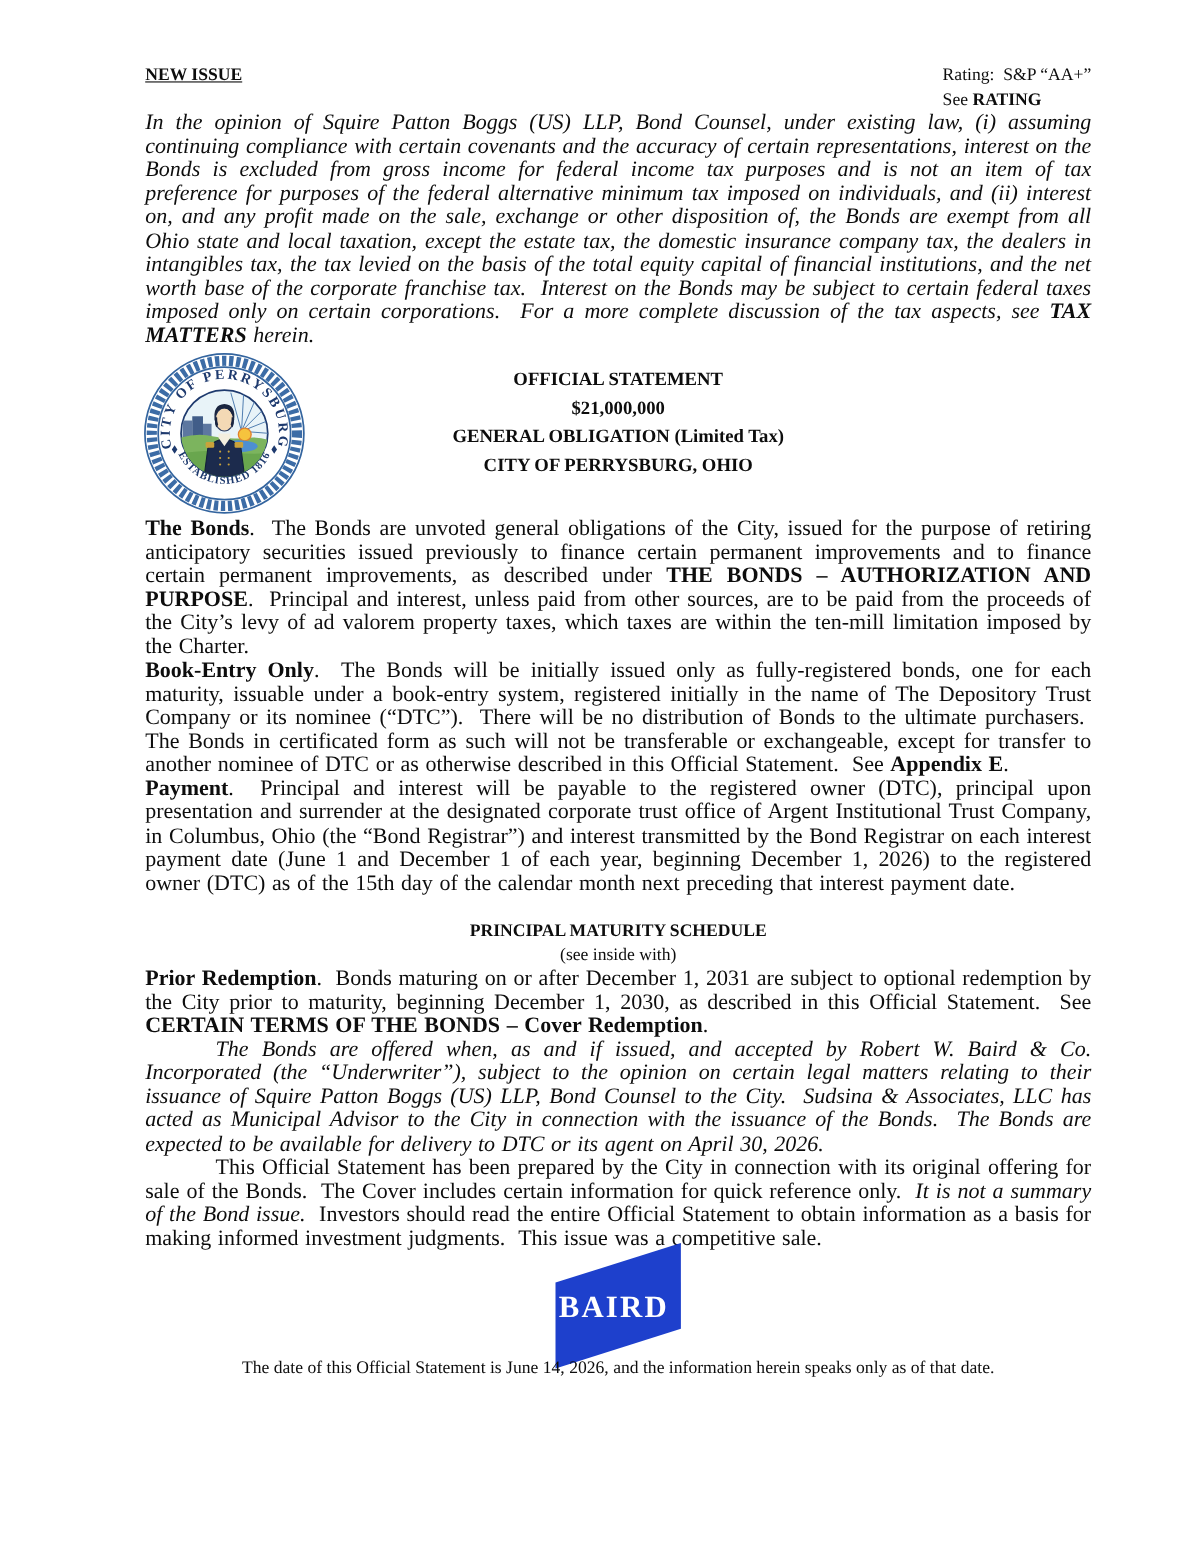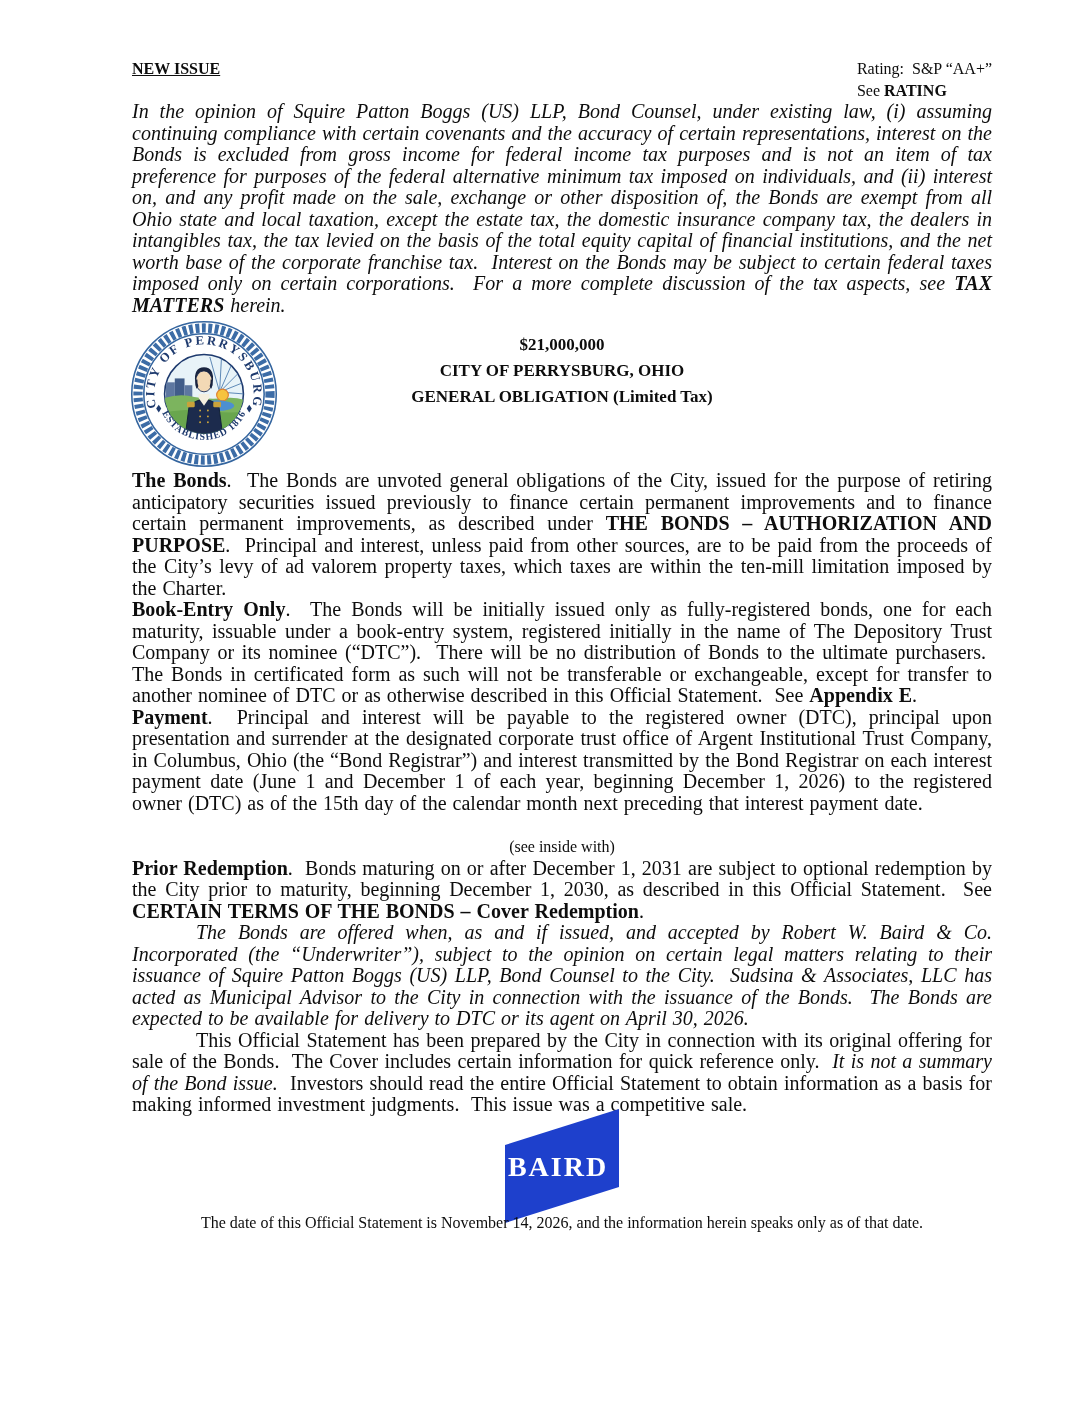--- a/index.html
+++ b/index.html
@@ -111,40 +111,42 @@
           <textPath href="#arcT" startOffset="50%">CITY OF PERRYSBURG</textPath>
         </text>
         <text font-size="10" font-weight="bold" fill="#1e3a6e" letter-spacing="1" text-anchor="middle">
           <textPath href="#arcB" startOffset="50%">ESTABLISHED 1816</textPath>
         </text>
         <polygon points="-46.5,11 -43.9,15 -46.5,19 -49.1,15" fill="#1e3a6e"></polygon>
         <polygon points="46.5,11 49.1,15 46.5,19 43.9,15" fill="#1e3a6e"></polygon>
       </svg>
     </div>
     <div class="title-block">
+      <div class="title-line">OFFICIAL STATEMENT</div>
       <div class="title-line">$21,000,000</div>
+      <div class="title-line">GENERAL OBLIGATION (Limited Tax)</div>
       <div class="title-line">CITY OF PERRYSBURG, OHIO</div>
-      <div class="title-line">GENERAL OBLIGATION (Limited Tax)</div>
     </div>
   </div>
 
   <p class="doc gap-sm"><span style="font-weight: bold;">The Bonds</span><span>.&nbsp; The Bonds are unvoted general obligations of the City, issued for the purpose of retiring anticipatory securities issued previously to finance certain permanent improvements and to finance certain permanent improvements, as described under </span><span style="font-weight: bold;">THE BONDS – AUTHORIZATION AND PURPOSE</span><span>.&nbsp; Principal and interest, unless paid from other sources, are to be paid from the proceeds of the City’s levy of ad valorem property taxes, which taxes are within the ten-mill limitation imposed by the Charter.</span></p>
   <p class="doc gap"><span style="font-weight: bold;">Book-Entry Only</span><span>.&nbsp; The Bonds will be initially issued only as fully-registered bonds, one for each maturity, issuable under a book-entry system, registered initially in the name of The Depository Trust Company or its nominee (“DTC”).&nbsp; There will be no distribution of Bonds to the ultimate purchasers.&nbsp; The Bonds in certificated form as such will not be transferable or exchangeable, except for transfer to another nominee of DTC or as otherwise described in this Official Statement.&nbsp; See </span><span style="font-weight: bold;">Appendix E</span><span>.</span></p>
   <p class="doc gap"><span style="font-weight: bold;">Payment</span><span>.&nbsp; Principal and interest will be payable to the registered owner (DTC), principal upon presentation and surrender at the designated corporate trust office of Argent Institutional Trust Company, in Columbus, Ohio (the “Bond Registrar”) and interest transmitted by the Bond Registrar on each interest payment date (June 1 and December 1 of each year, beginning December 1, 2026) to the registered owner (DTC) as of the 15th day of the calendar month next preceding that interest payment date.</span></p>
 
   <div class="sched">
+    <div class="sched-title">PRINCIPAL MATURITY SCHEDULE</div>
     <div class="sched-sub">(see inside with)</div>
   </div>
 
   <p class="doc gap"><span style="font-weight: bold;">Prior Redemption</span><span>.&nbsp; Bonds maturing on or after December 1, 2031 are subject to optional redemption by the City prior to maturity, beginning December 1, 2030, as described in this Official Statement.&nbsp; See </span><span style="font-weight: bold;">CERTAIN TERMS OF THE BONDS – Cover Redemption</span><span>.</span></p>
   <p class="doc gap indent italic"><span>The Bonds are offered when, as and if issued, and accepted by Robert W. Baird &amp; Co. Incorporated (the “Underwriter”), subject to the opinion on certain legal matters relating to their issuance of Squire Patton Boggs (US) LLP, Bond Counsel to the City.&nbsp; Sudsina &amp; Associates, LLC has acted as Municipal Advisor to the City in connection with the issuance of the Bonds.&nbsp; The Bonds are expected to be available for delivery to DTC or its agent on April 30, 2026.</span></p>
   <p class="doc gap indent"><span>This Official Statement has been prepared by the City in connection with its original offering for sale of the Bonds.&nbsp; The Cover includes certain information for quick reference only.&nbsp; </span><span style="font-style: italic;">It is not a summary of the Bond issue.</span><span>&nbsp; Investors should read the entire Official Statement to obtain information as a basis for making informed investment judgments.&nbsp; This issue was a competitive sale.</span></p>
 
   <div class="baird-wrap">
     <svg width="122" height="120" viewBox="0 0 122 120">
       <polygon points="4,39 118,3 118,81 4,117" fill="#1e40cc"></polygon>
       <text x="57" y="70" text-anchor="middle" font-size="28" font-weight="bold" fill="#ffffff" letter-spacing="2">BAIRD</text>
     </svg>
   </div>
 
-  <div class="date-line">The date of this Official Statement is November 14, 2026, and the information herein speaks only as of that date.</div>
+  <div class="date-line">The date of this Official Statement is June 14, 2026, and the information herein speaks only as of that date.</div>
 
 </div>
 
 </body></html>

